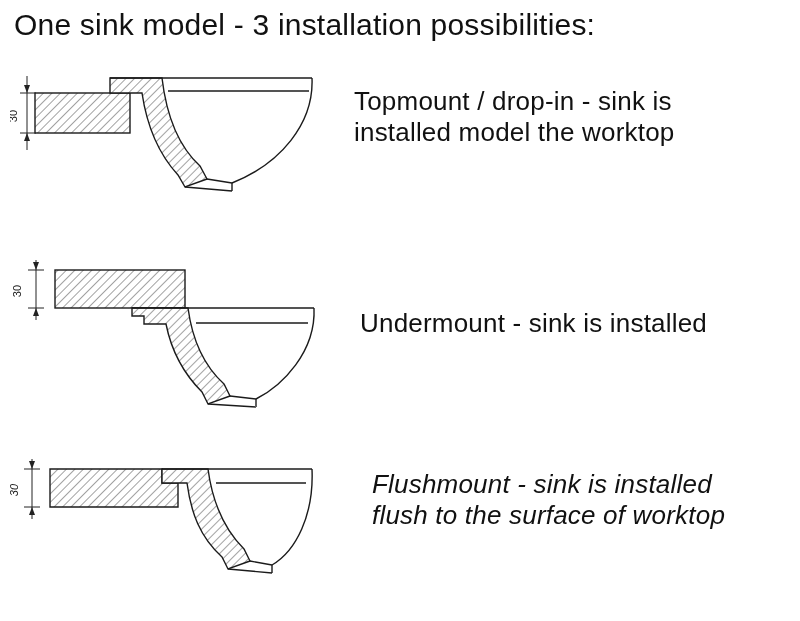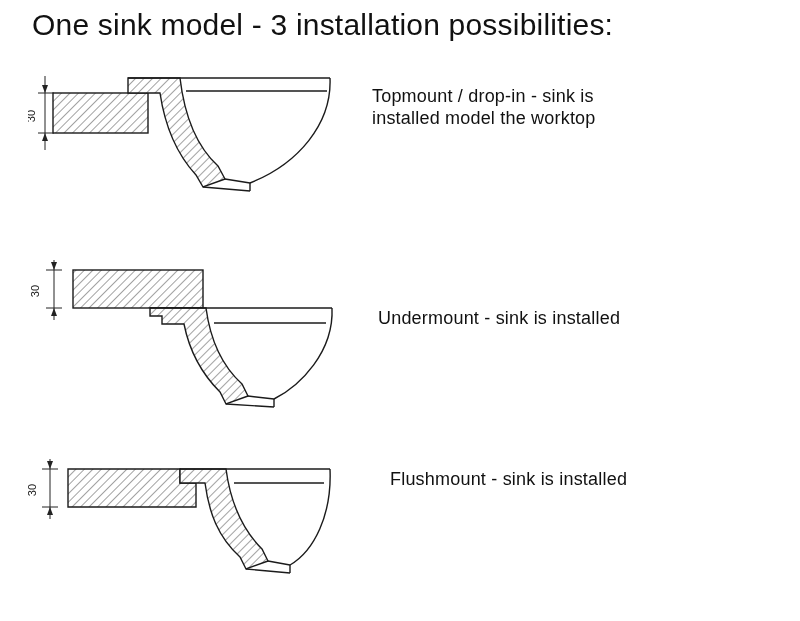--- a/index.html
+++ b/index.html
@@ -5,40 +5,40 @@
   html, body { margin: 0; padding: 0; background: #ffffff; }
   .page {
     width: 800px;
     height: 621px;
     background: #ffffff;
     font-family: "Liberation Sans", sans-serif;
     color: #151515;
     overflow: hidden;
     position: relative;
     box-sizing: border-box;
-    padding: 6px 0 0 28px;
+    padding: 6px 0 0 10px;
   }
   .page-title {
     font-size: 30px;
     font-weight: 400;
     letter-spacing: 0.2px;
     margin: 2px 0 0 4px;
     color: #111111;
     white-space: nowrap;
   }
   .row {
     display: flex;
     align-items: flex-start;
   }
   .row-1 { margin-top: 16px; }
   .row-2 { margin-top: 50px; }
-  .row-3 { margin-top: 44px; }
+  .row-3 { margin-top: 44px; font-style: italic; }
   .diagram { flex: 0 0 auto; display: block; }
   .label {
-    font-size: 18px;
+    font-size: 26px;
     line-height: 1.2;
     color: #111111;
     letter-spacing: 0.2px;
     white-space: nowrap;
   }
   .row-1 .label { margin-top: 28px; margin-left: 4px; }
   .row-2 .label { margin-top: 50px; margin-left: 10px; text-align: right; }
   .row-3 .label { margin-top: 12px; margin-left: 22px; }
   svg text.dim {
     font-family: "Liberation Sans", sans-serif;
@@ -152,16 +152,17 @@
         <line x1="152" y1="12" x2="302" y2="12"></line>
         <line x1="206" y1="26" x2="296" y2="26"></line>
         <path d="M 302 12 C 304 58 286 94 262 108"></path>
         <line x1="240" y1="104" x2="262" y2="108"></line>
         <line x1="218" y1="112" x2="262" y2="116"></line>
         <line x1="262" y1="108" x2="262" y2="116"></line>
       </g>
     </svg>
     <div class="label">
       <span>Flushmount - sink is installed</span><br>
+      <span>flush to the surface of worktop</span>
     </div>
   </div>
 
 </div>
 
 </body></html>

